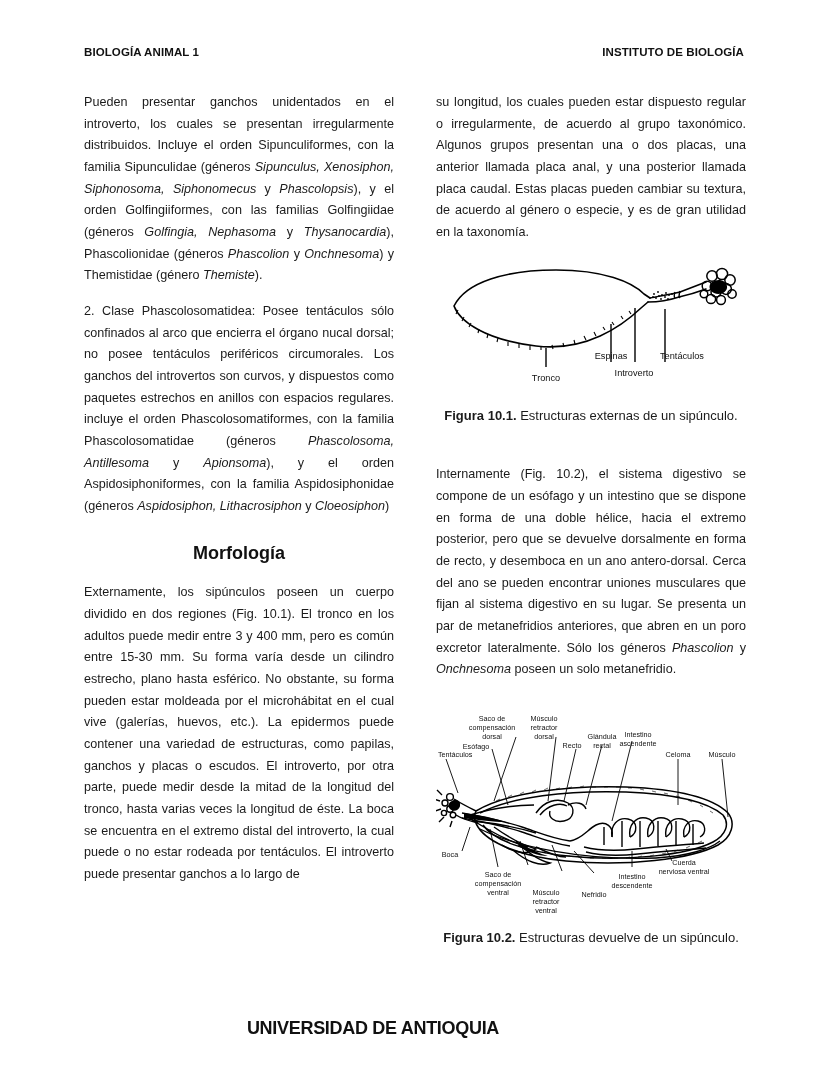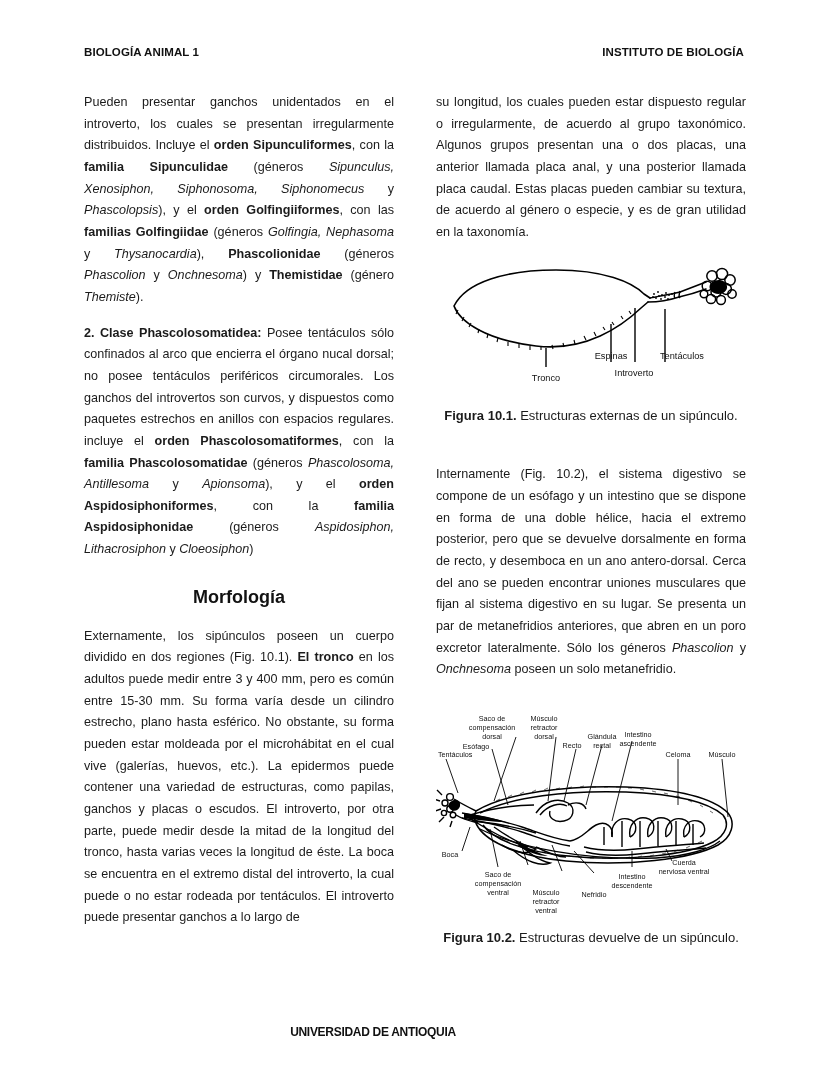--- a/index.html
+++ b/index.html
@@ -48,21 +48,21 @@
 
   p.body {
     margin: 0 0 14px 0;
     font-size: 12.6px;
     line-height: 1.72;
     text-align: justify;
     text-justify: inter-word;
     color: #1b1b1b;
   }
   p.body.tight { margin-bottom: 0; }
-  .b { font-weight: bold; }
+  .b { font-weight: normal; }
   .i { font-style: italic; }
 
   h2.section {
     margin: 26px 0 18px 0;
     font-size: 18px;
     font-weight: bold;
     text-align: center;
     color: #111;
   }
 
@@ -80,21 +80,21 @@
   .figcaption .lbl { font-weight: bold; }
   .fig-svg { display: block; width: 100%; height: auto; }
 
   
   .footer {
     position: absolute;
     bottom: 32px;
     left: 0;
     width: 746px;
     text-align: center;
-    font-size: 12px;
+    font-size: 18px;
     font-weight: bold;
     letter-spacing: -0.3px;
     color: #111;
   }
 </style>
 </head>
 <body>
 
 <div class="page">
 

